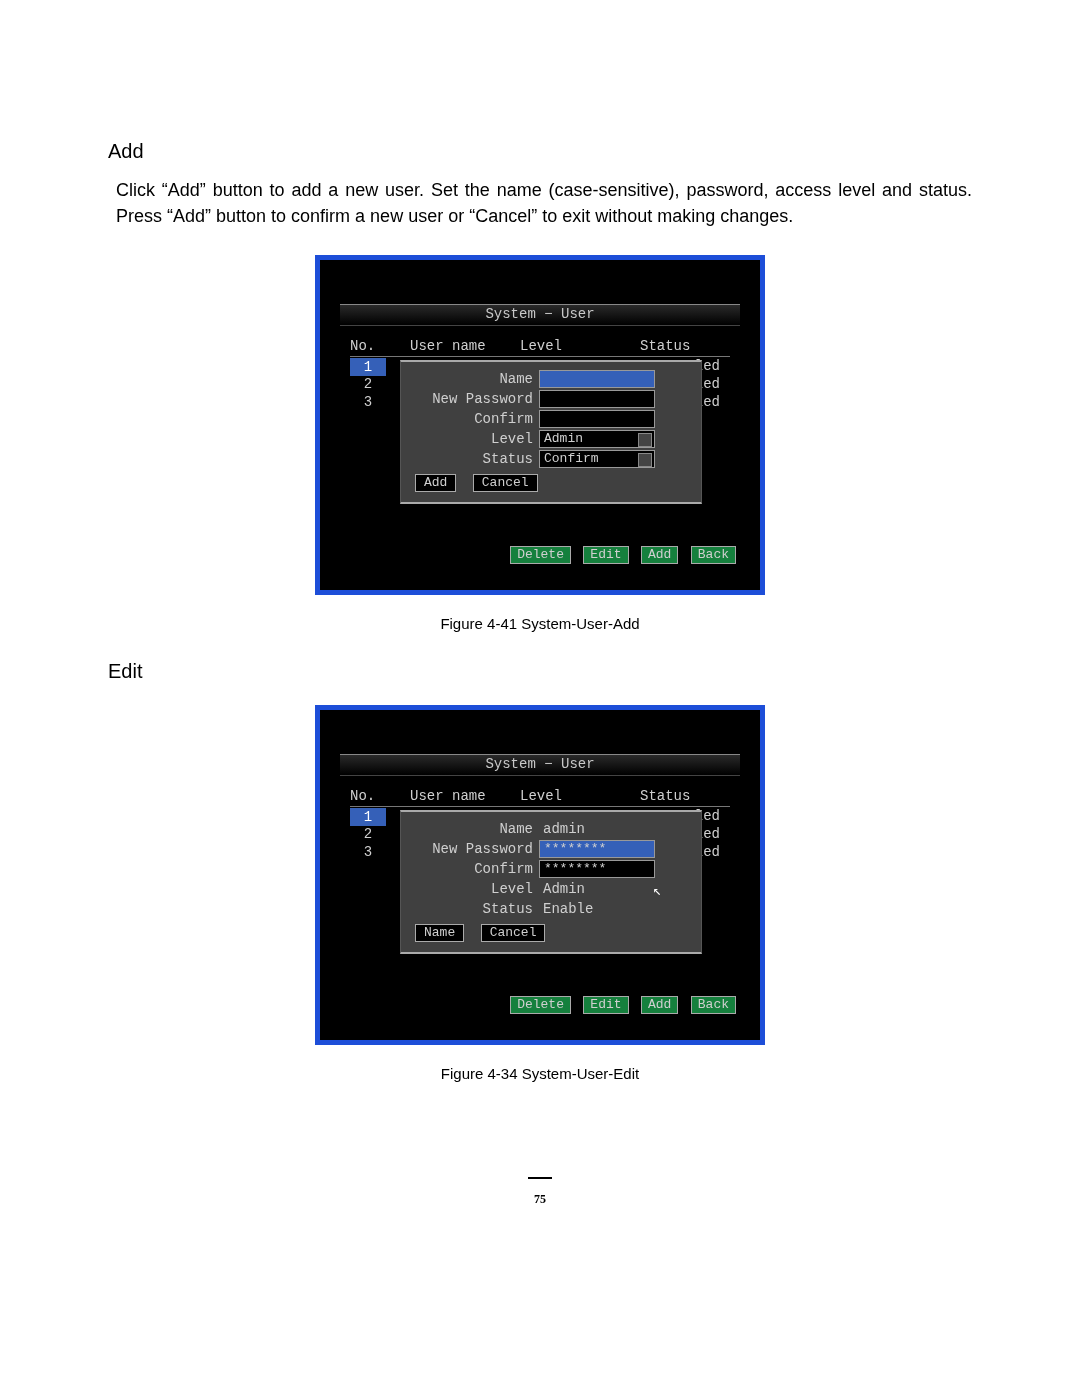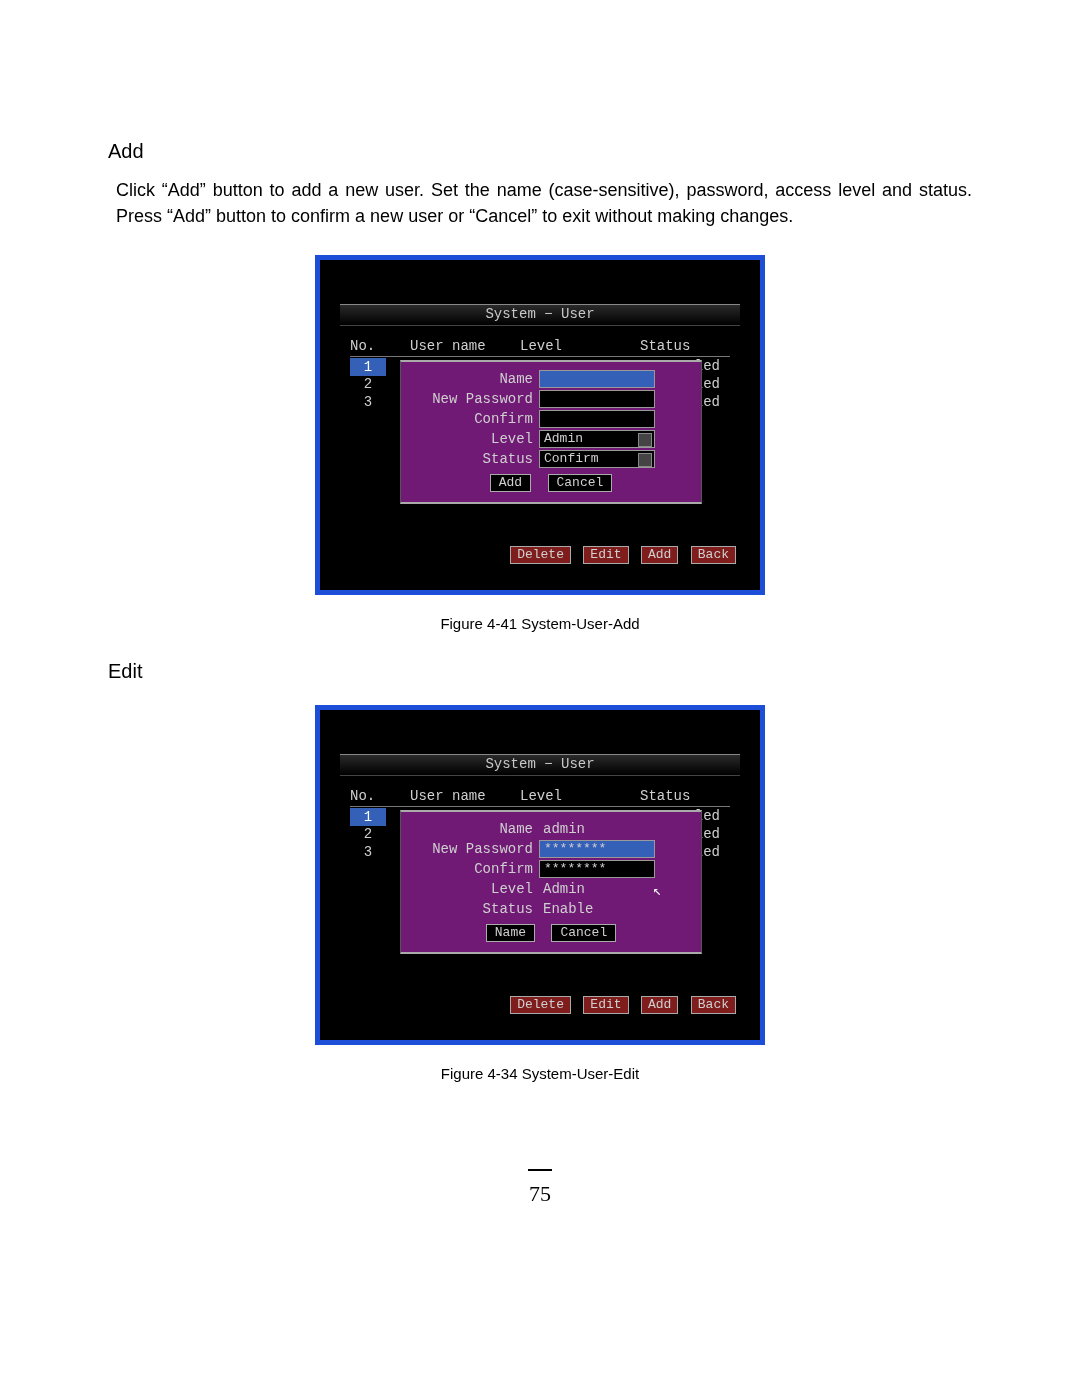--- a/index.html
+++ b/index.html
@@ -98,21 +98,21 @@
     color:#cfcfcf;
   }
   .dvr .popup{
     position:absolute;
     left:80px; top:100px;
     width:280px;
     border-top:2px solid #aaa;
     border-left:1px solid #555;
     border-right:1px solid #555;
     border-bottom:2px solid #aaa;
-    background:#701a75;
+    background:#404040;
     padding:8px 10px 10px 10px;
   }
   .dvr .prow{
     height:20px;
     position:relative;
     margin-bottom:0px;
   }
   .dvr .plabel{
     position:absolute;
     left:0; width:122px;
@@ -153,21 +153,20 @@
   }
   .dvr .pdd::after{
     content:"";
     position:absolute;
     right:2px; top:2px;
     width:12px; height:12px;
     background:#444;
     border:1px solid #888;
   }
   .dvr .pbtns{
-    text-align:center;
     margin-top:4px;
   }
   .dvr .pbtn{
     display:inline-block;
     border:1px solid #aaa;
     padding:0 8px;
     font-size:13px;
     color:#cfcfcf;
     background:#000;
     margin:0 4px;
@@ -177,21 +176,21 @@
     position:absolute;
     bottom:26px;
     right:24px;
   }
   .dvr .fbtn{
     display:inline-block;
     border:1px solid #aaa;
     padding:0 6px;
     font-size:13px;
     color:#cfcfcf;
-    background:#7f1d1d;
+    background:#15803d;
     margin-left:4px;
     line-height:16px;
   }
   .dvr .topline{
     position:absolute;
     left:30px; right:30px; top:96px;
     height:1px;
     border-top:1px solid #777;
   }
   .cursor{
@@ -206,22 +205,22 @@
     text-align:center;
   }
   .pagenum .bar{
     display:inline-block;
     width:24px;
     border-top:2px solid #000;
     margin-bottom:6px;
   }
   .pagenum .num{
     font-family:"Times New Roman",serif;
-    font-weight:normal;
-    font-size:22px;
+    font-weight:bold;
+    font-size:12px;
   }
 </style>
 </head>
 <body>
 
 <div class="page">
   <div class="content">
 
     <h3 class="section">Add</h3>
     <p class="body">Click “Add” button to add a new user. Set the name (case-sensitive), password, access level and status. Press “Add” button to confirm a new user or “Cancel” to exit without making changes.</p>

